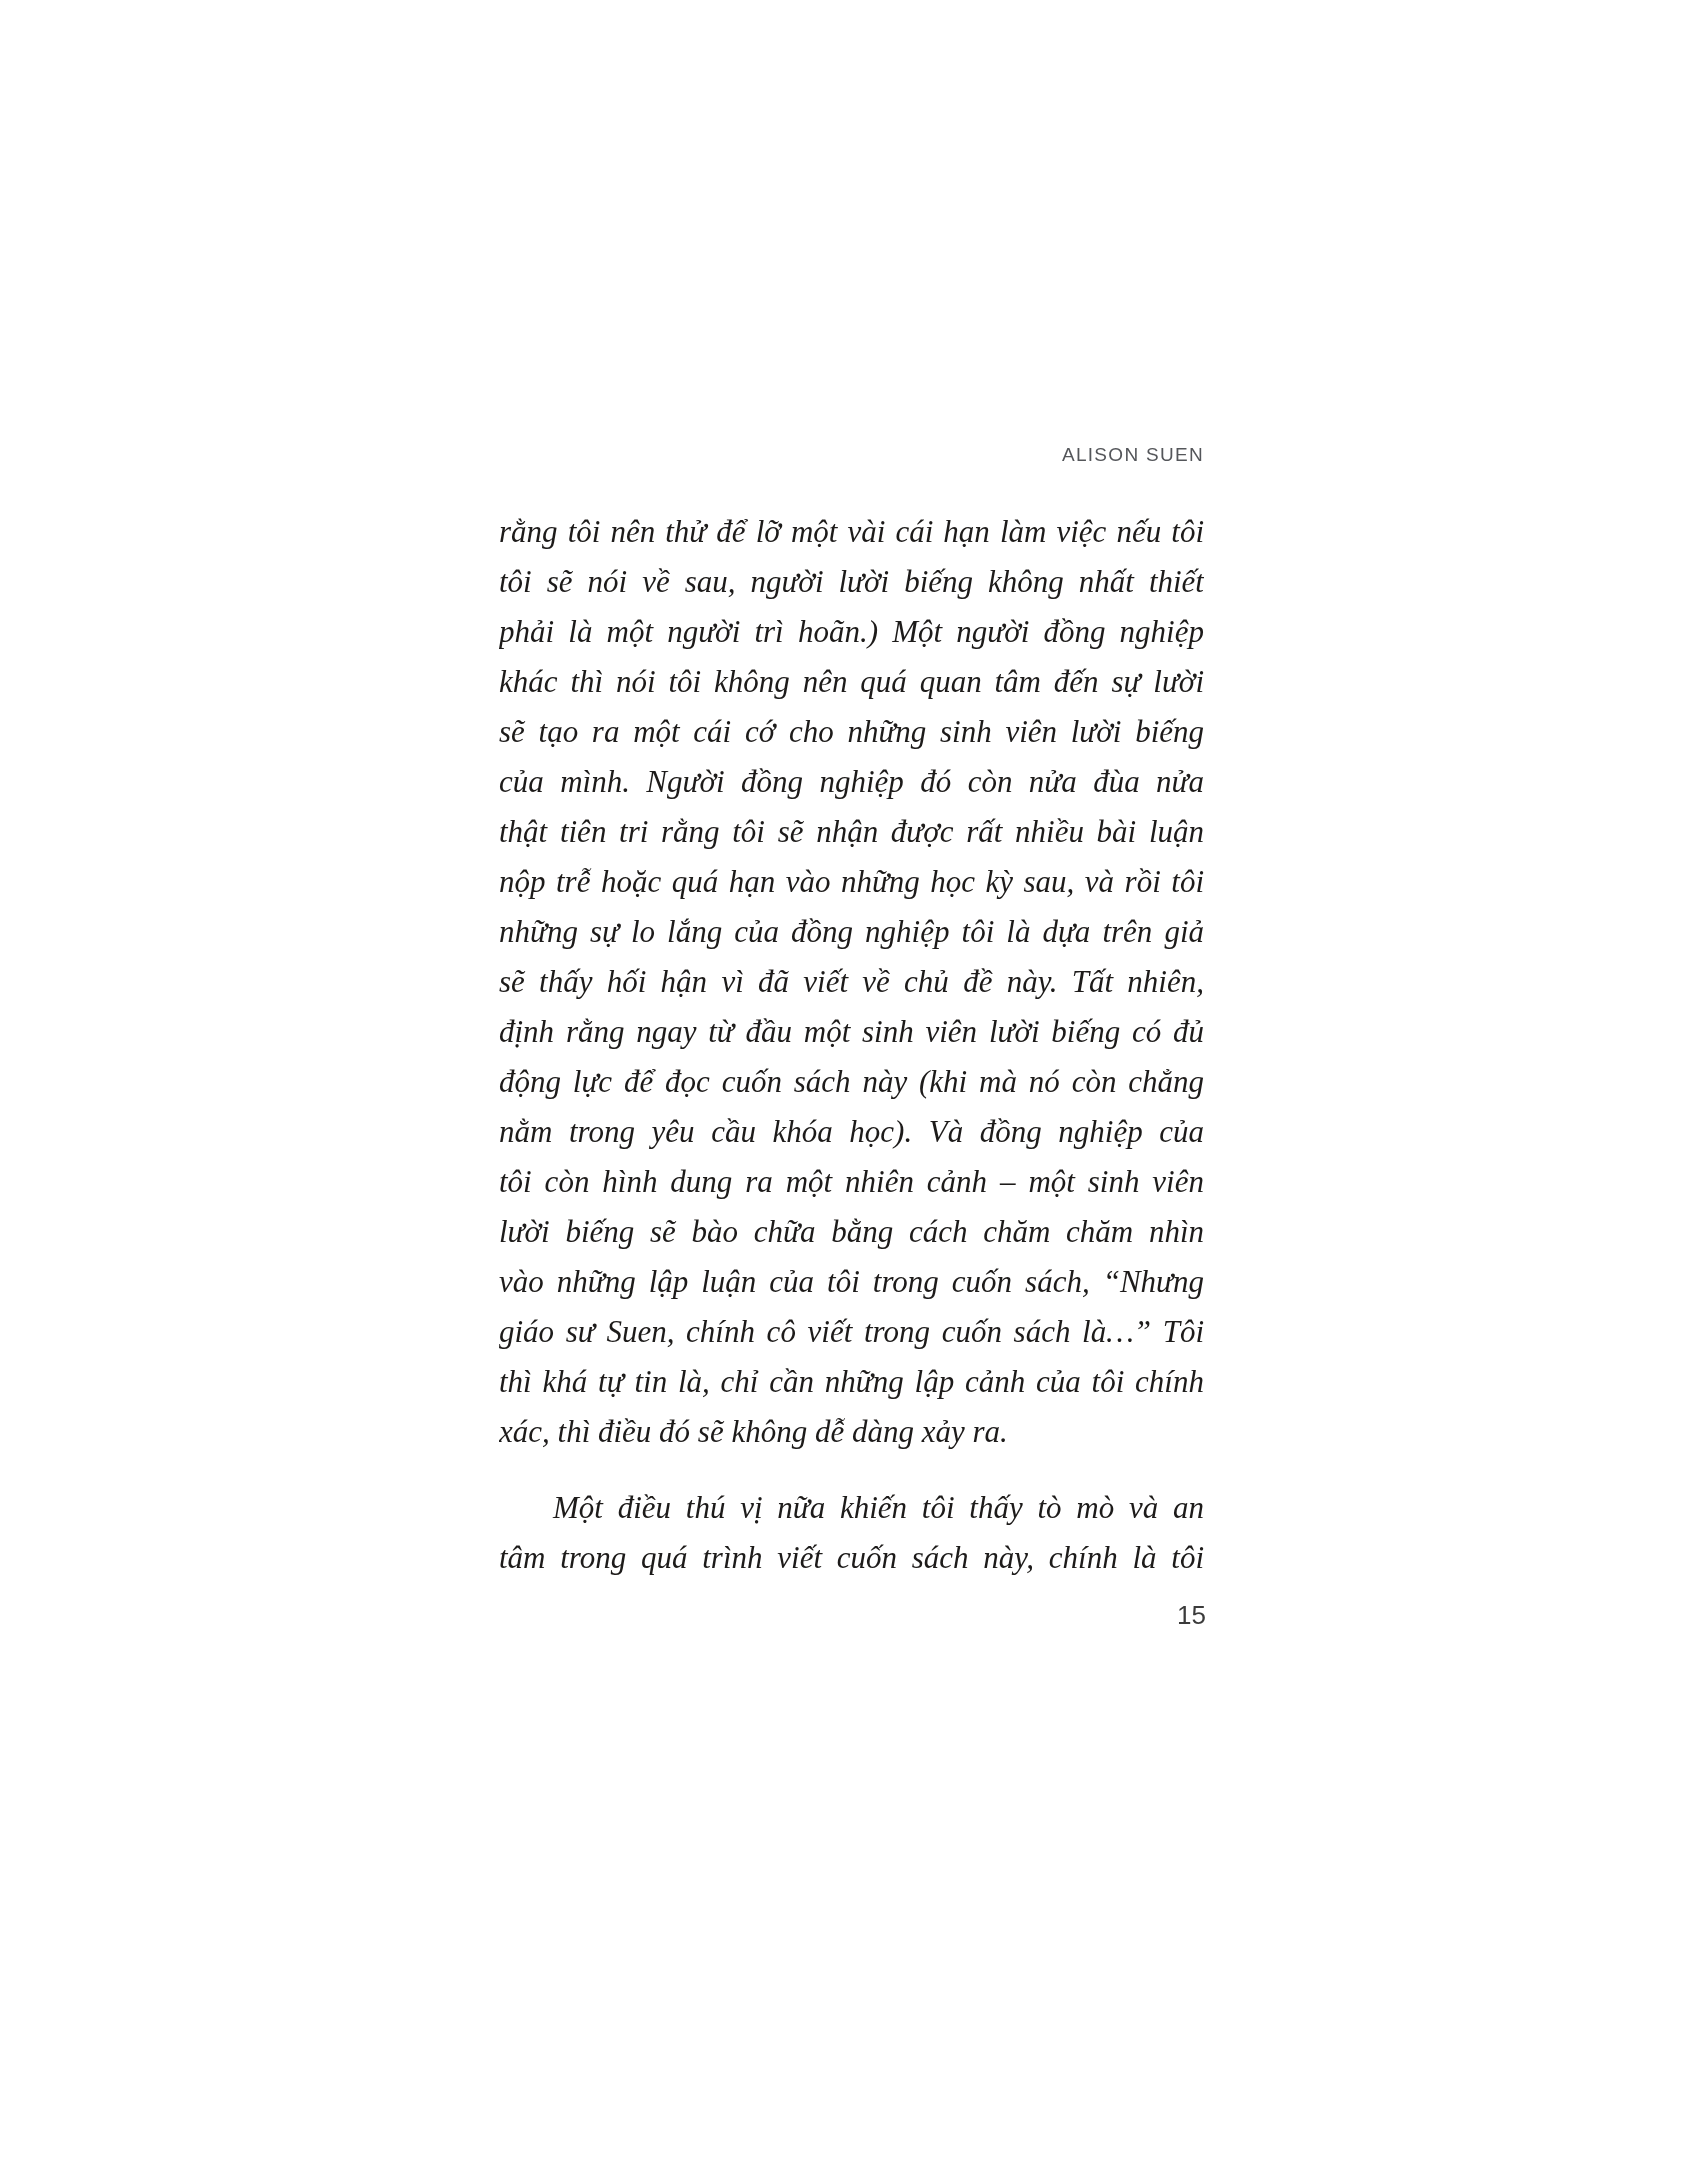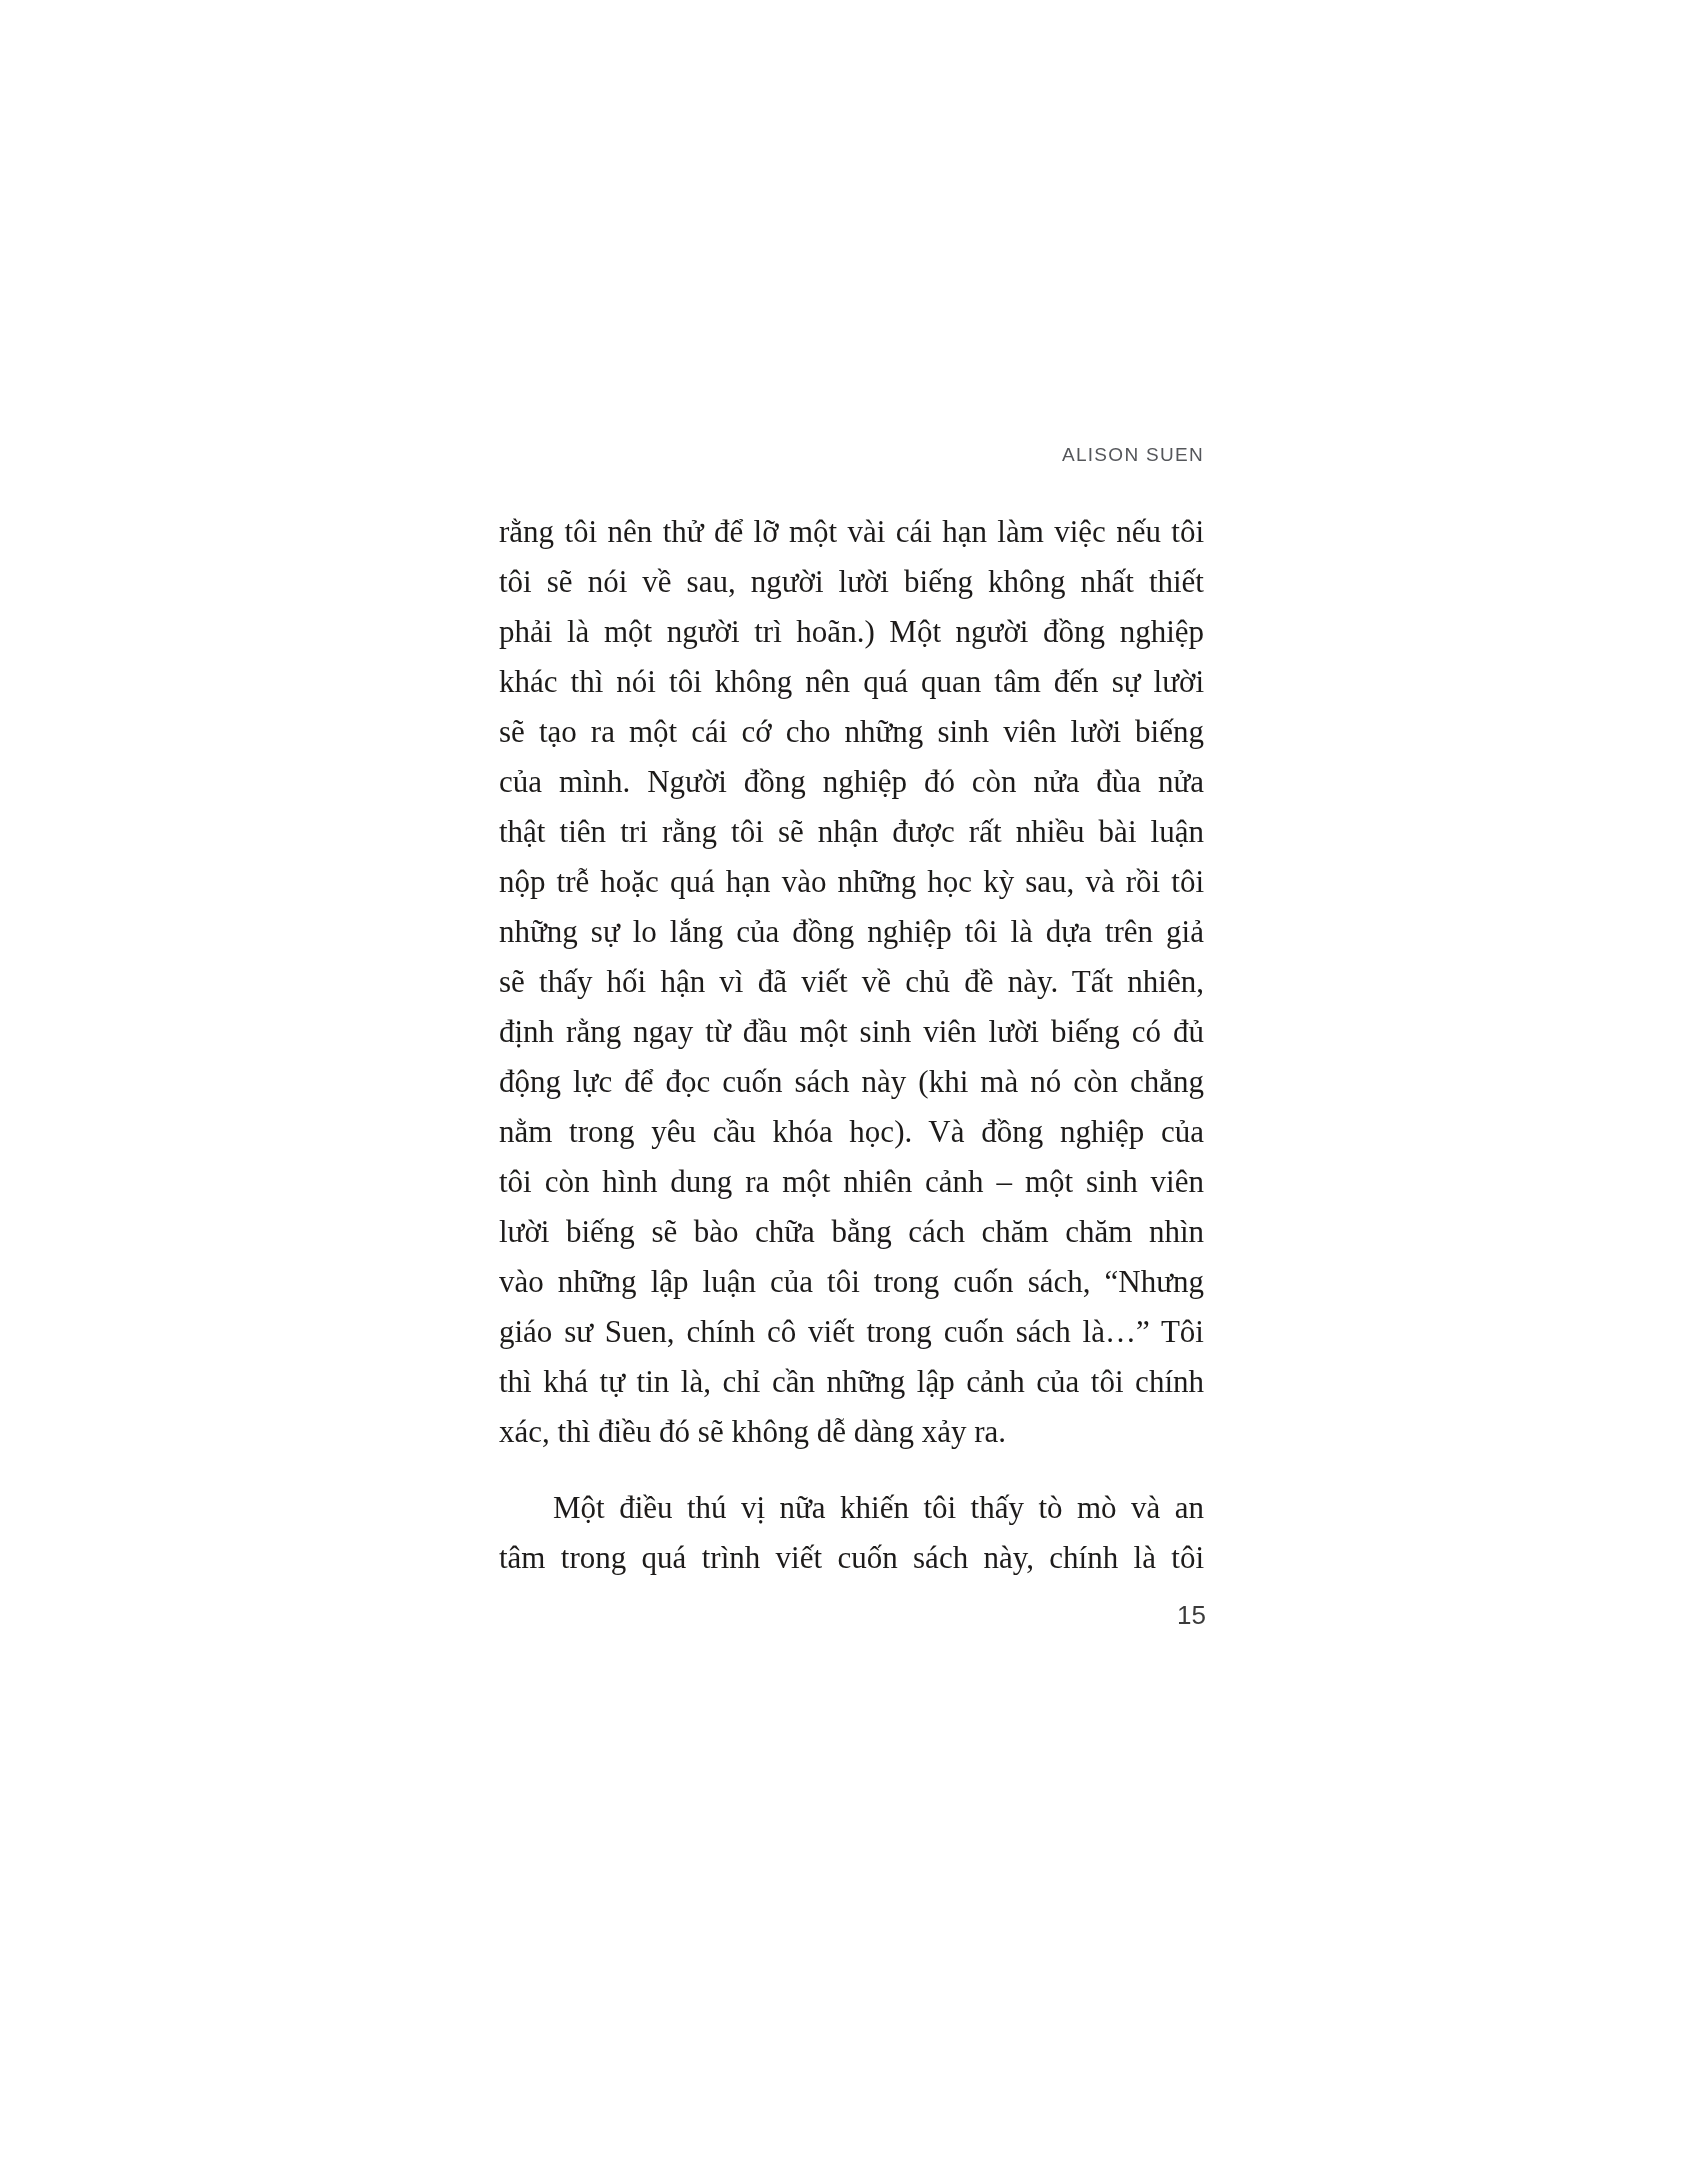--- a/index.html
+++ b/index.html
@@ -29,20 +29,21 @@
   }
   .text-block {
     position: absolute;
     left: 499px;
     top: 507px;
     width: 705px;
     font-family: "Liberation Serif", "DejaVu Serif", serif;
     font-size: 31px;
     line-height: 50px;
     color: var(--body-color, #1d1b1a);
+    font-style: italic;
   }
   .line {
     height: 50px;
     overflow: hidden;
     text-align: justify;
     text-align-last: justify;
     text-justify: inter-word;
   }
   .line.para-end {
     text-align-last: left;

